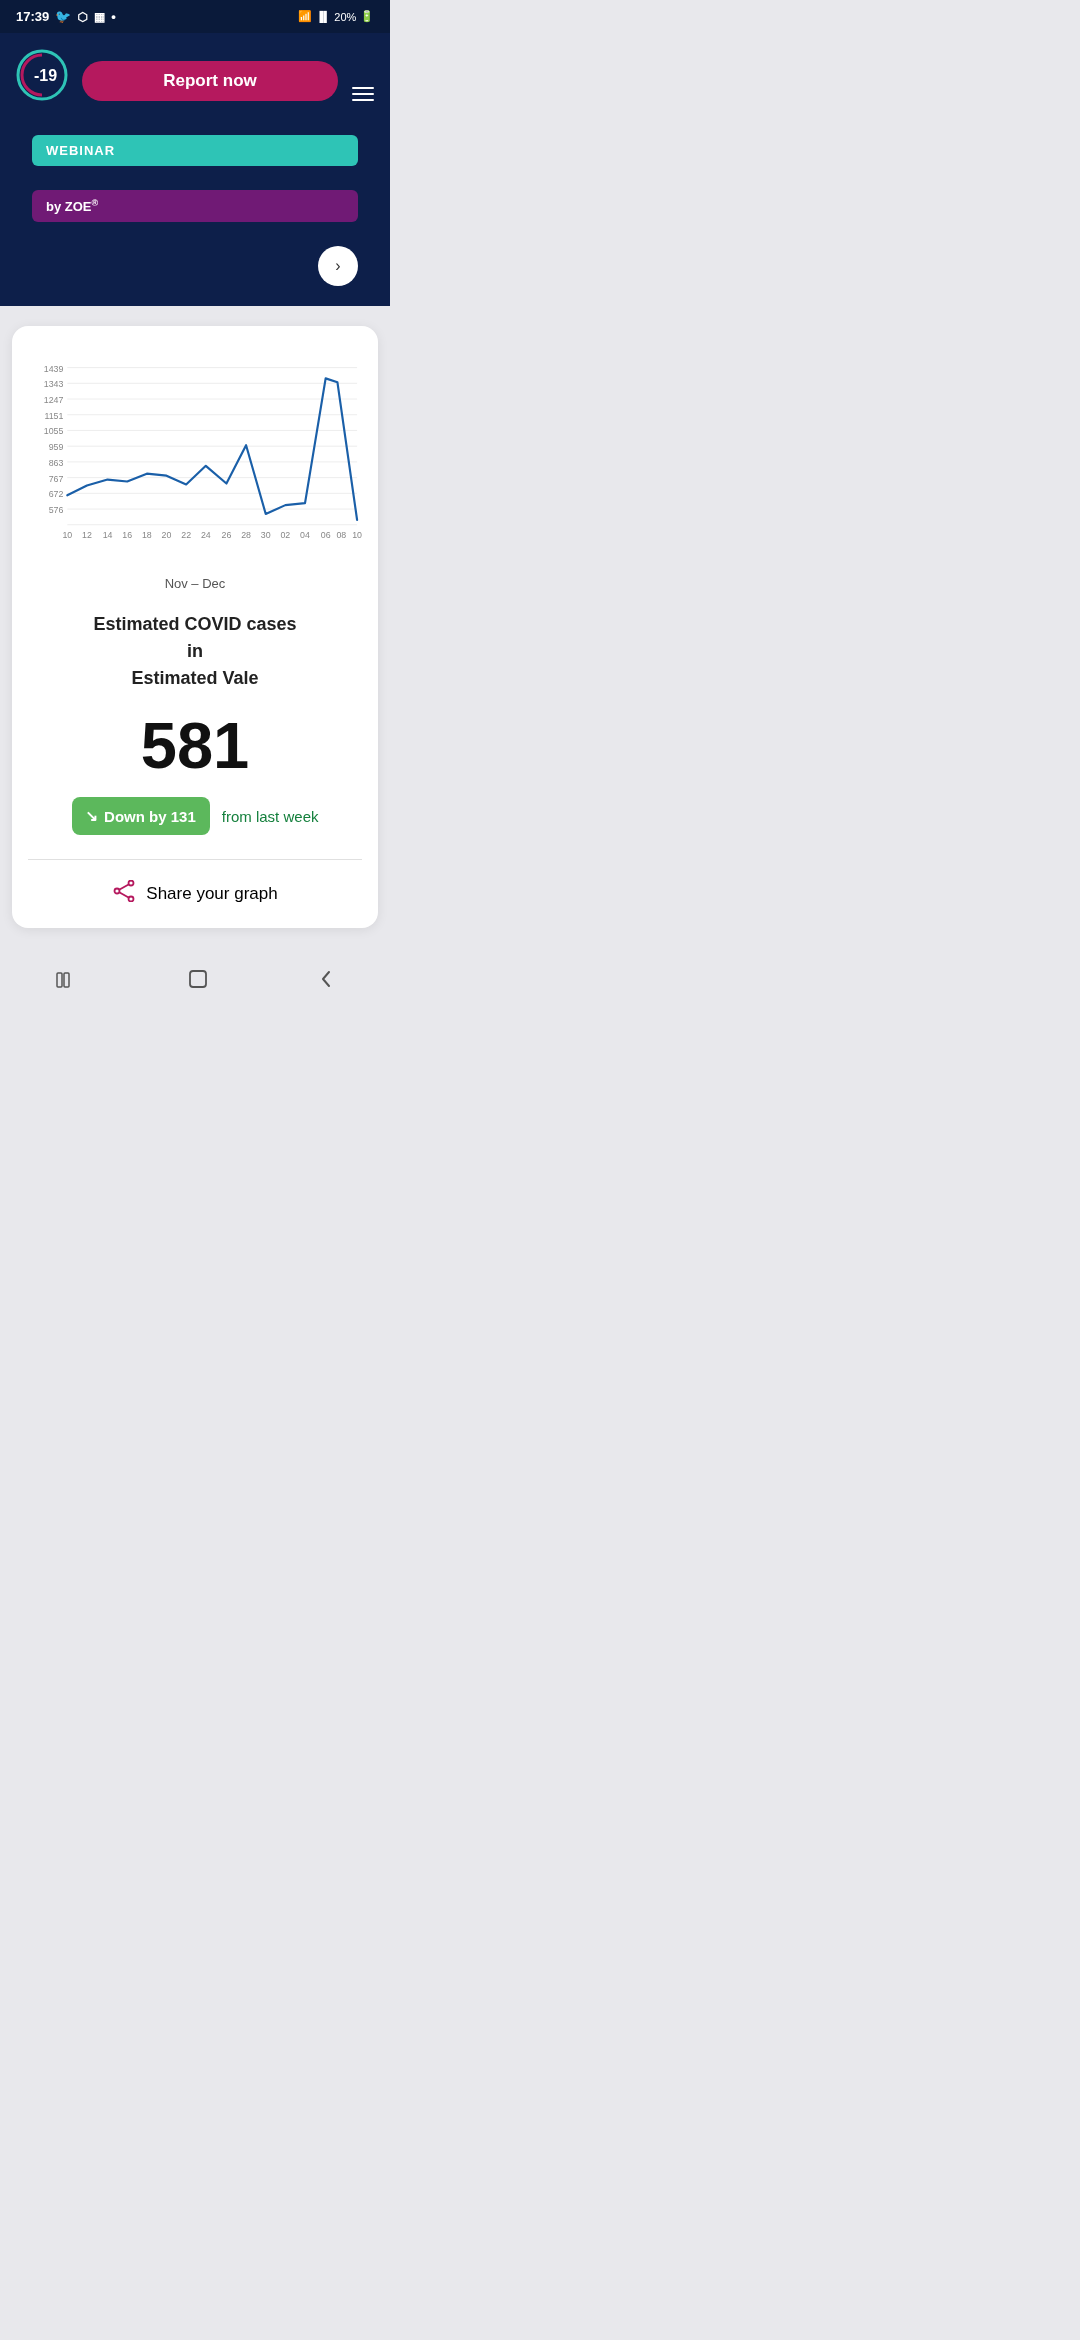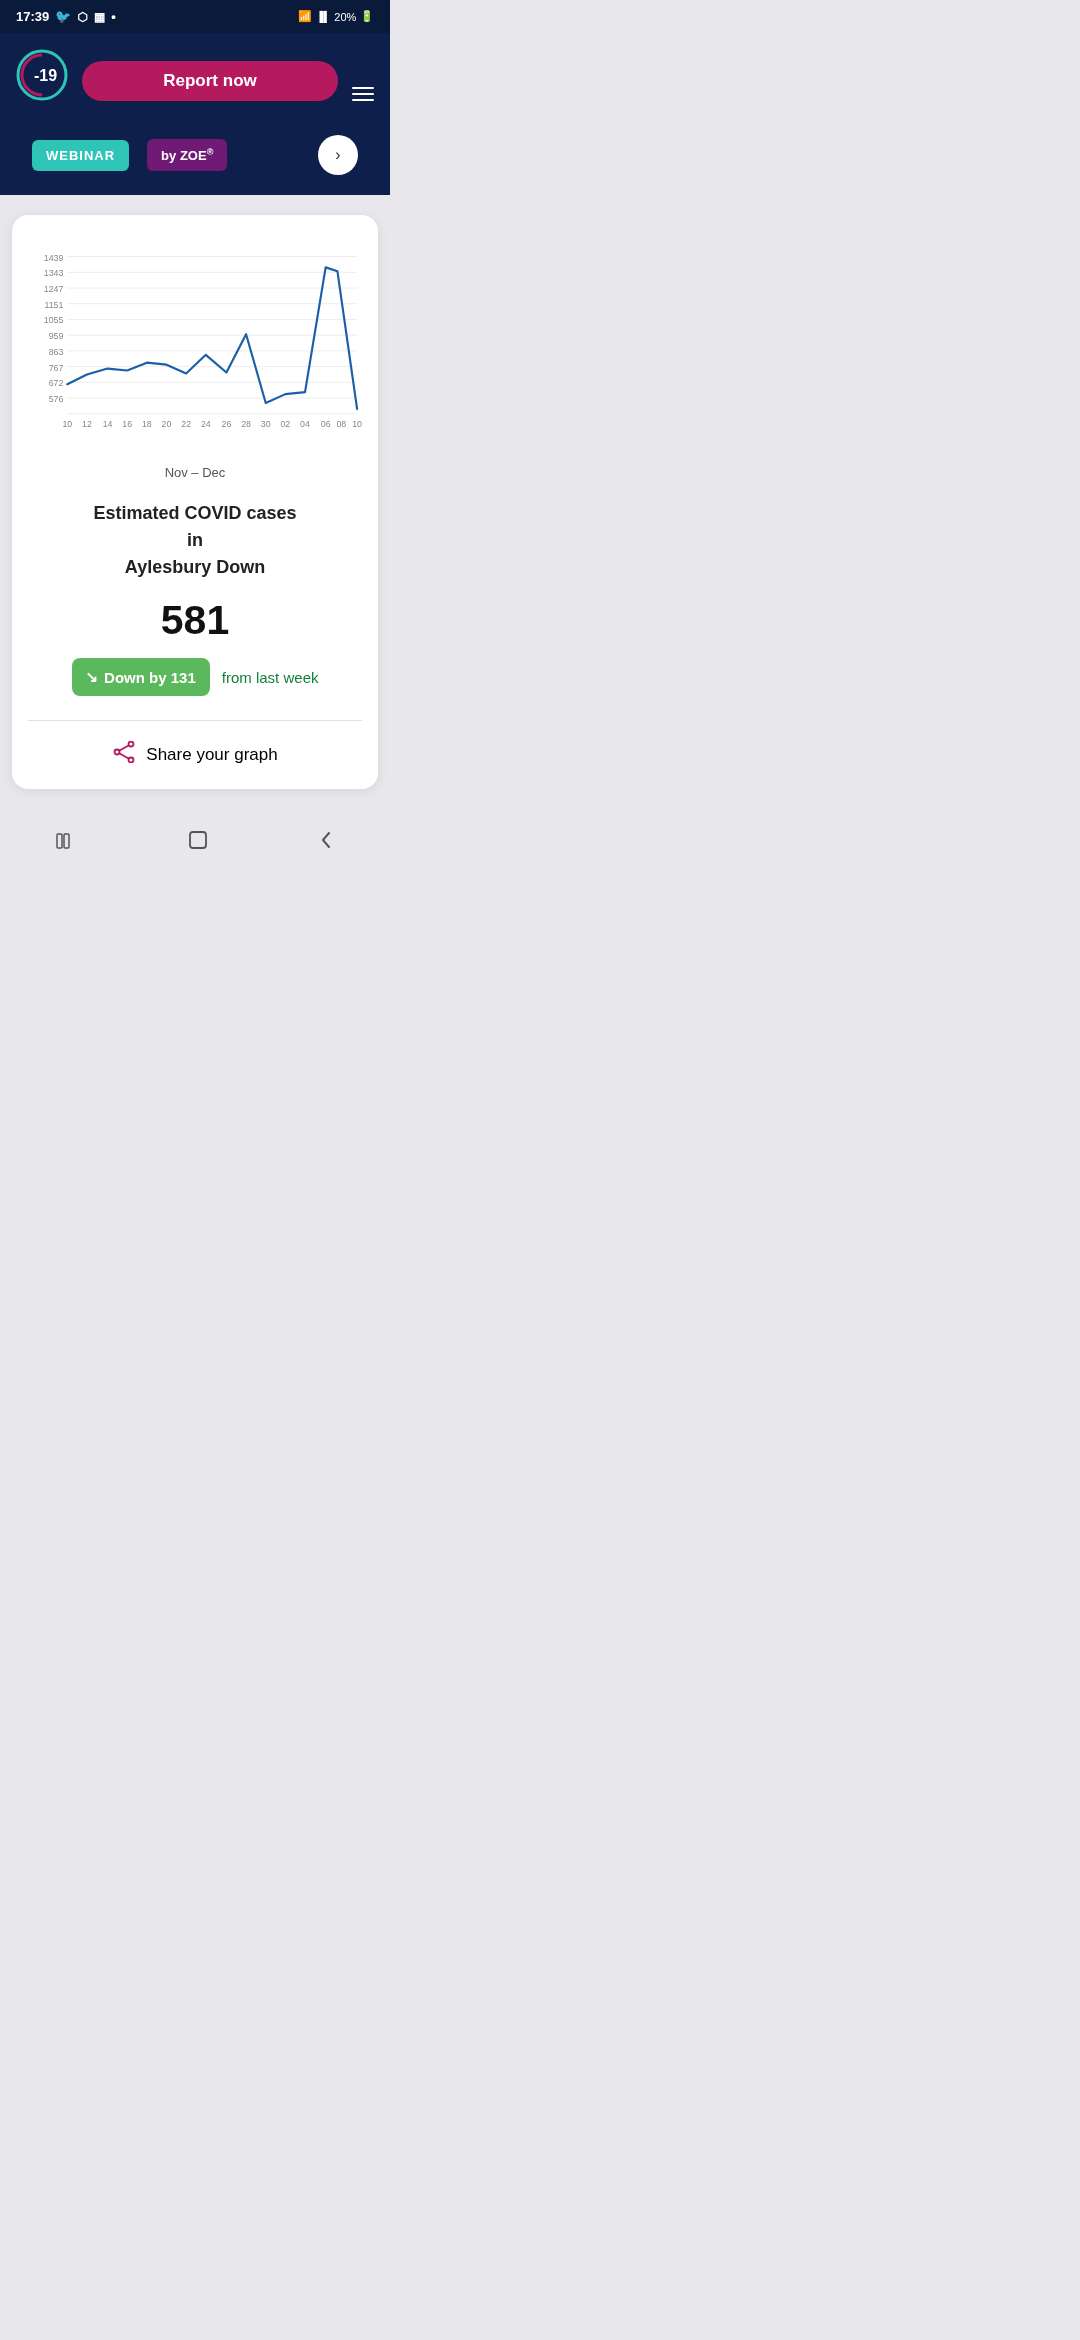--- a/index.html
+++ b/index.html
@@ -84,24 +84,24 @@
       height: 2px;
       background: white;
       border-radius: 2px;
     }
 
     
     .banner {
       background: #0d1f4a;
       padding: 10px 16px 20px 16px;
       display: flex;
-      align-items: center;
-      gap: 18px;
+      gap: 24px;
       position: relative;
       overflow: hidden;
+      flex-direction: column;
     }
     .webinar-badge {
       background: #2ec4b6;
       color: white;
       font-weight: 700;
       font-size: 13px;
       padding: 8px 14px;
       border-radius: 6px;
       letter-spacing: 1px;
     }
@@ -171,21 +171,21 @@
       color: #222;
       line-height: 1.5;
       margin-bottom: 16px;
     }
     .card-title .location {
       font-weight: 700;
     }
 
     .case-count {
       text-align: center;
-      font-size: 41px;
+      font-size: 65px;
       font-weight: 700;
       color: #111;
       margin-bottom: 14px;
     }
 
     .change-row {
       display: flex;
       align-items: center;
       justify-content: center;
       gap: 12px;
@@ -355,21 +355,21 @@
       <text x="319" y="183" font-size="9" fill="#888" text-anchor="middle">08</text>
       <text x="335" y="183" font-size="9" fill="#888" text-anchor="middle">10</text>
     </svg>
   </div>
 
   <p class="chart-x-label">Nov – Dec</p>
 
   <p class="card-title">
     <span>Estimated COVID cases</span><br>
     <span>in</span><br>
-    <span class="location">Aylesbury Down</span>
+    <span class="location">Estimated Vale</span>
   </p>
 
   <p class="case-count">581</p>
 
   <div class="change-row">
     <div class="down-badge">
       <span>↘</span>
       <span>Down by 131</span>
     </div>
     <span class="from-last-week">from last week</span>

